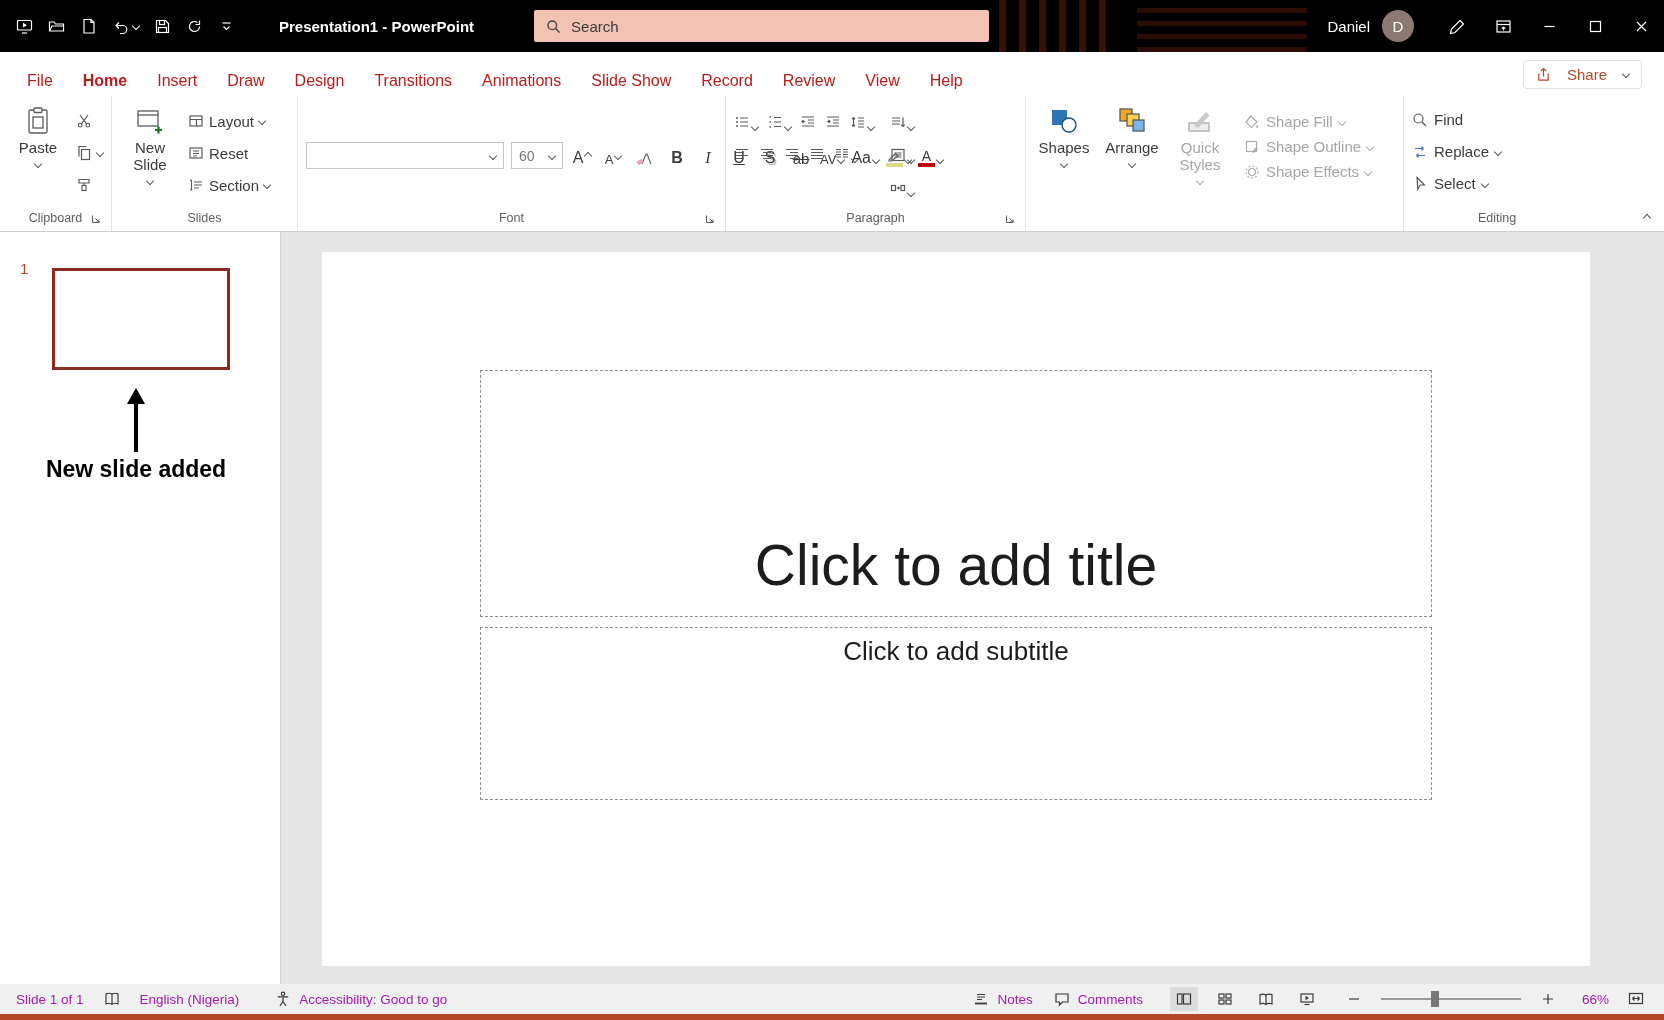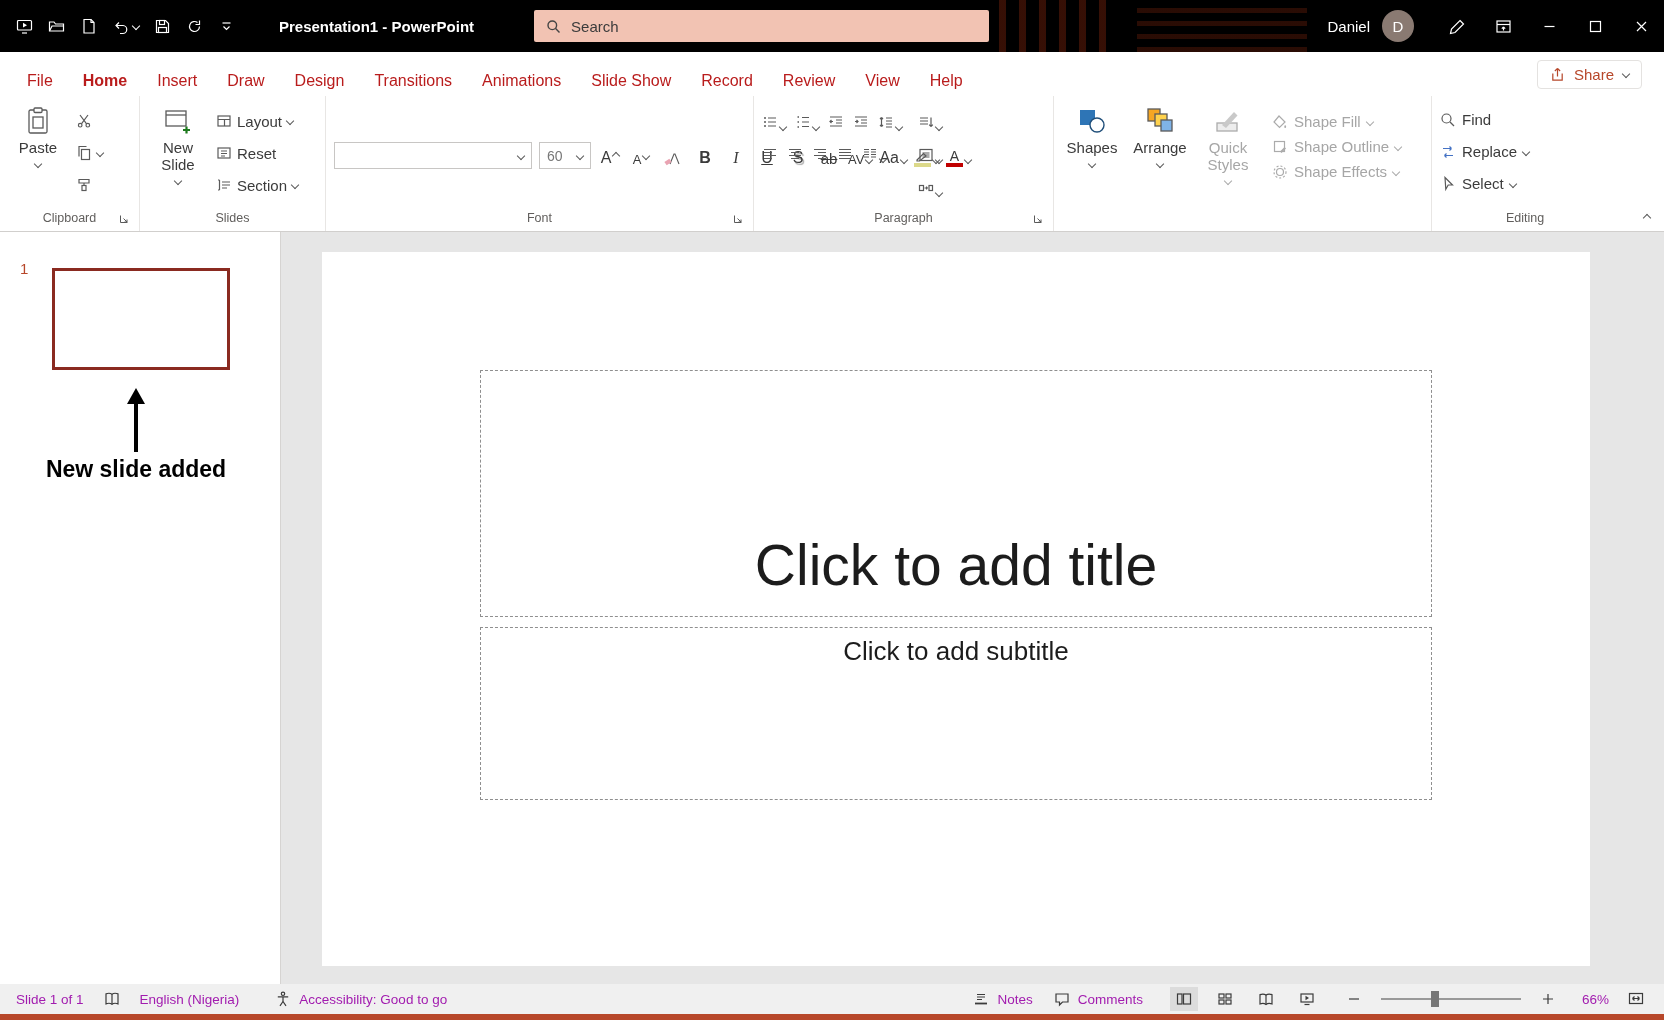--- a/index.html
+++ b/index.html
@@ -24,21 +24,21 @@
   .user-name { font-size:15px; margin-right:12px; }
   .avatar { width:32px; height:32px; border-radius:50%; background:#8A7A72; display:flex; align-items:center; justify-content:center; font-size:15px; margin-right:20px; }
   .tb-btn { width:46px; height:52px; display:flex; align-items:center; justify-content:center; }
   .win-controls { display:flex; }
 
   
   .tabrow { position:absolute; top:52px; left:0; right:0; height:44px; background:#fff; display:flex; align-items:center; padding:0 12px; }
   .tab { padding:0 15px; font-size:16px; color:#b91c1c; height:100%; display:flex; align-items:center; position:relative; cursor:default;margin-top:14px; }
   .tab.active { font-weight:bold; }
   .tab.active::after { content:''; position:absolute; left:13px; right:13px; bottom:4px; height:3px; background:#B7472A; }
-  .share-area { margin-left:auto; display:flex; align-items:center; gap:9px; color:#B7472A; font-size:15px; border:1px solid #E4E2E0; border-radius:4px; padding:5px 12px; margin-right:10px; }
+  .share-area { margin-left:auto; display:flex; align-items:center; gap:16px; color:#B7472A; font-size:15px; border:1px solid #E4E2E0; border-radius:4px; padding:5px 12px; margin-right:10px; }
 
   
   .ribbon { position:absolute; top:96px; left:0; right:0; height:136px; background:#fff; border-bottom:1px solid #D1CFCD; display:flex; }
   .rgroup { position:relative; display:flex; flex-direction:column; border-right:1px solid #E8E6E4; padding:6px 8px 0; }
   .rgroup-content { flex:1; display:flex; gap:8px; }
   .rgroup-label { height:26px; display:flex; align-items:center; justify-content:center; font-size:12.5px; color:#605E5C; position:relative; }
   .launcher { position:absolute; right:2px; bottom:7px; }
   .ric { width:16px; height:16px; stroke:#5A5A5A; fill:none; stroke-width:1.2; }
   .big-ic { width:30px; height:30px; stroke:#5A5A5A; fill:none; stroke-width:1.3; }
   .dis { stroke:#ABABAB; }
@@ -65,21 +65,21 @@
   .pg-row { display:flex; align-items:center; gap:9px; }
   .pbtn { display:flex; align-items:flex-end; gap:2px; height:22px; }
   .pg-right { display:flex; flex-direction:column; gap:11px; padding-top:6px; margin-left:8px; }
   .ebtns { display:flex; flex-direction:column; gap:9px; padding-top:6px; }
   .dbtns { display:flex; flex-direction:column; gap:2px; padding-top:8px; margin-left:6px; }
   .dbtn { display:flex; align-items:center; gap:6px; font-size:15px; color:#A6A6A6; height:23px; }
   .ebtn { display:flex; align-items:center; gap:6px; font-size:15px; color:#3B3B3B; height:23px; }
   .collapse-ribbon { position:absolute; right:14px; bottom:10px; }
 
   
-  .g-clipboard { width:140px;justify-content:center; } .g-slides { width:186px; } .g-font { width:428px; }
+  .g-clipboard { width:112px;justify-content:center; } .g-slides { width:186px; } .g-font { width:428px; }
   .g-paragraph { width:300px; } .g-drawing { width:378px; } .g-editing { width:186px; border-right:none; }
 
   
   .thumb-panel { position:absolute; top:232px; left:0; width:281px; bottom:36px; background:#fff; border-right:1px solid #D6D4D2; }
   .slide-num { position:absolute; left:20px; top:28px; color:#B7472A; font-size:15px; }
   .thumb { position:absolute; left:52px; top:36px; width:178px; height:102px; background:#fff; border:3px solid #8A2A20; }
   .arrow-head { position:absolute; left:127px; top:156px; width:0; height:0; border-left:9px solid transparent; border-right:9px solid transparent; border-bottom:16px solid #000; }
   .arrow-shaft { position:absolute; left:134px; top:170px; width:4px; height:50px; background:#000; }
   .annotation { position:absolute; left:16px; top:224px; width:240px; text-align:center; font-size:23px; font-weight:bold; color:#000; }
 

